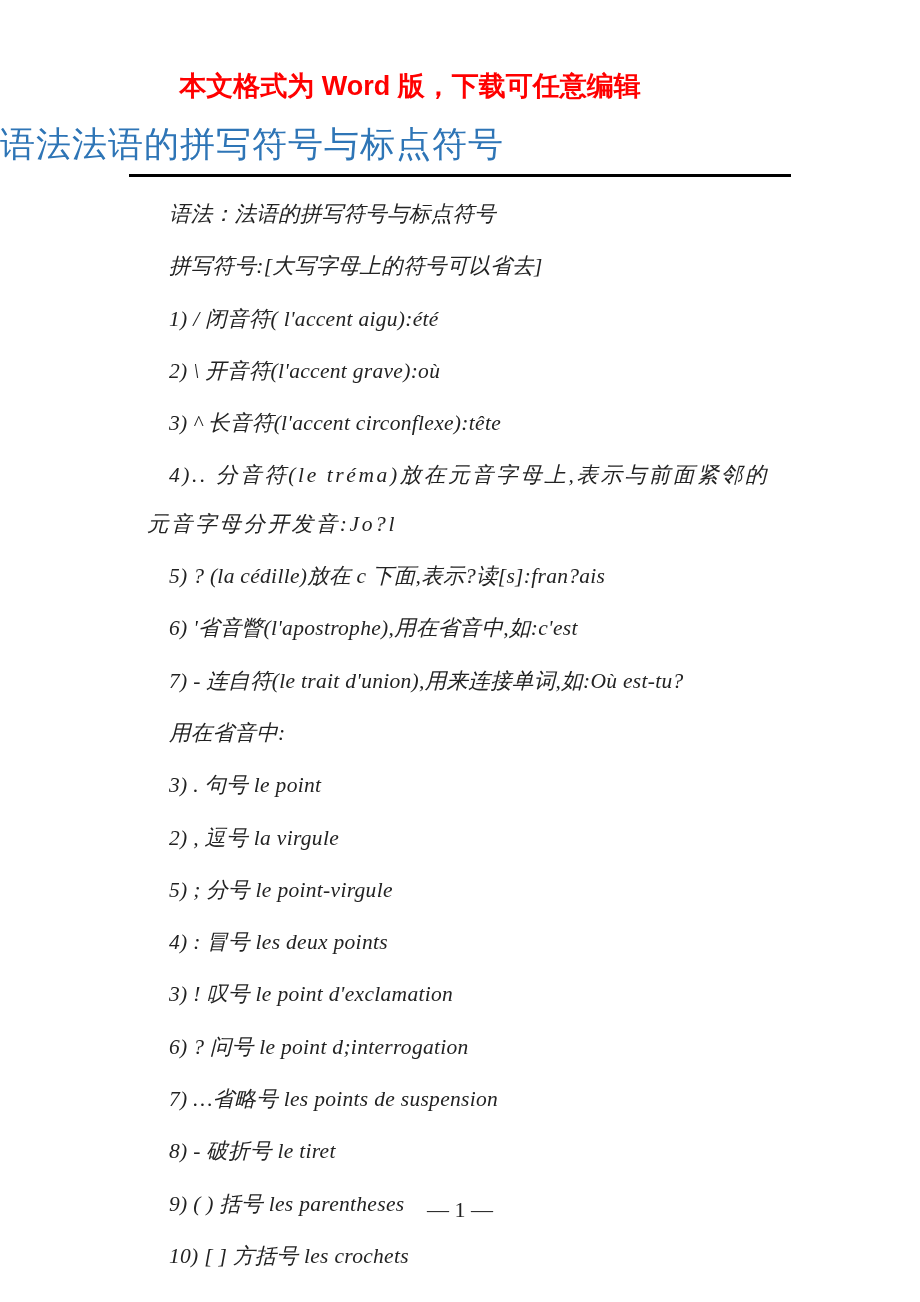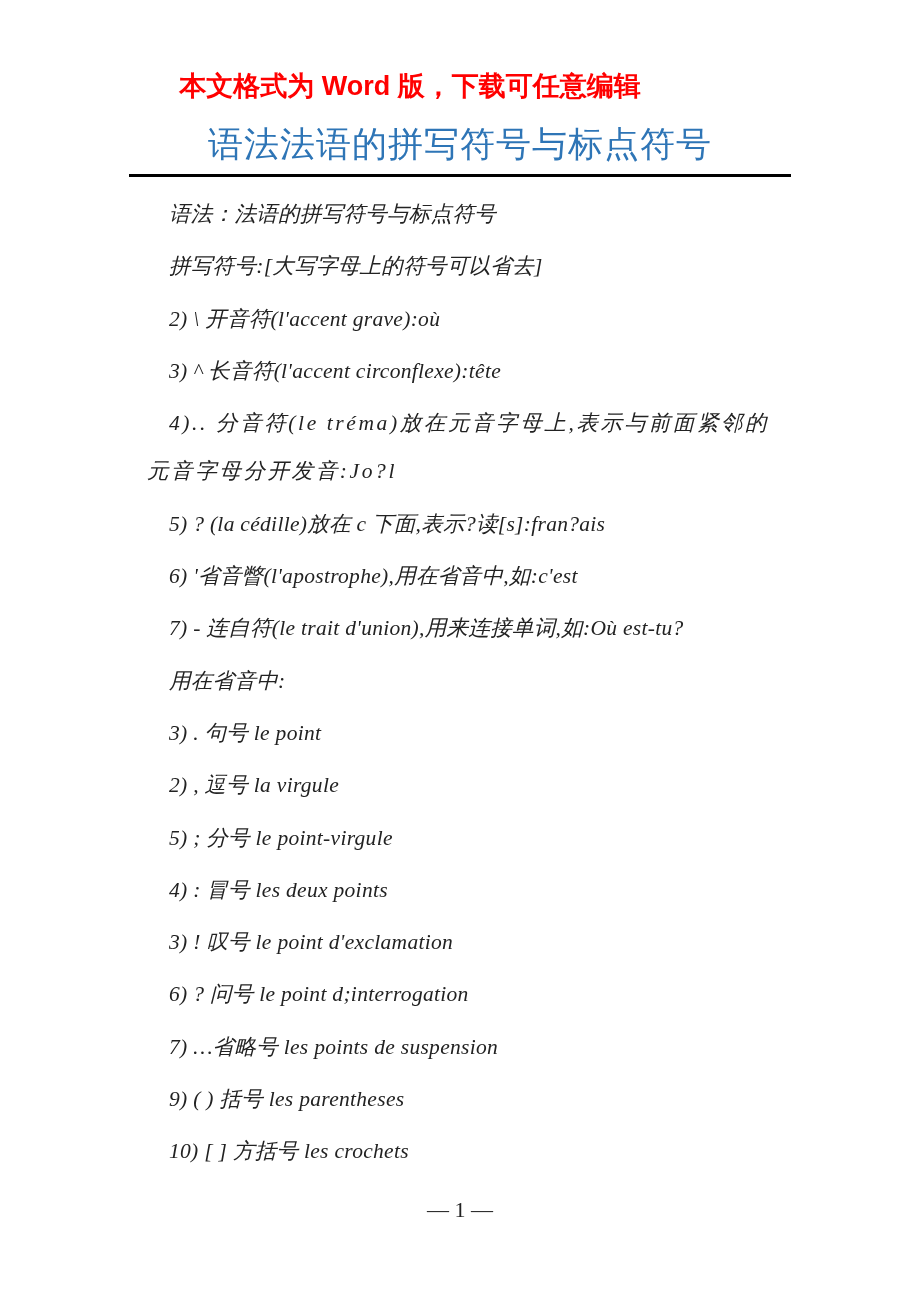--- a/index.html
+++ b/index.html
@@ -25,21 +25,21 @@
       font-weight: bold;
       font-size: 27px;
       line-height: 40px;
       color: #ff0000;
     }
     .doc-title {
       position: absolute;
       top: 120px;
       left: 0;
       width: 920px;
-      text-align: center;
+      text-align: left;
       font-family: "Liberation Sans", "DejaVu Sans", sans-serif;
       font-size: 35px;
       line-height: 48px;
       color: #2e75b6;
       letter-spacing: 1px;
     }
     .rule {
       position: absolute;
       top: 174px;
       left: 129px;
@@ -79,31 +79,33 @@
 </head>
 <body>
 
 <div class="notice">本文格式为 Word 版，下载可任意编辑</div>
 <div class="doc-title">语法法语的拼写符号与标点符号</div>
 <div class="rule"></div>
 
 <div class="body">
   <p class="para">语法：法语的拼写符号与标点符号</p>
   <p class="para">拼写符号:[大写字母上的符号可以省去]</p>
+  <p class="para">1) /  闭音符( l'accent aigu):été</p>
   <p class="para">2) \  开音符(l'accent grave):où</p>
   <p class="para">3) ^  长音符(l'accent circonflexe):tête</p>
   <p class="para wrap">4).. 分音符(le tréma)放在元音字母上,表示与前面紧邻的元音字母分开发音:Jo?l</p>
   <p class="para">5) ? (la cédille)放在 c 下面,表示?读[s]:fran?ais</p>
   <p class="para">6) '省音瞥(l'apostrophe),用在省音中,如:c'est</p>
   <p class="para">7) -  连自符(le trait d'union),用来连接单词,如:Où  est-tu?</p>
   <p class="para">用在省音中:</p>
   <p class="para">3) .  句号  le point</p>
   <p class="para">2) ,  逗号  la virgule</p>
   <p class="para">5) ;  分号  le point-virgule</p>
   <p class="para">4) :  冒号  les deux points</p>
   <p class="para">3) !  叹号  le point d'exclamation</p>
   <p class="para">6) ?  问号  le point d;interrogation</p>
   <p class="para">7)  …省略号  les points de suspension</p>
+  <p class="para">8) -  破折号  le tiret</p>
   <p class="para">9) ( )  括号  les parentheses</p>
   <p class="para">10) [ ]  方括号  les crochets</p>
 </div>
 
 <div class="footer">— 1 —</div>
 
 </body></html>

